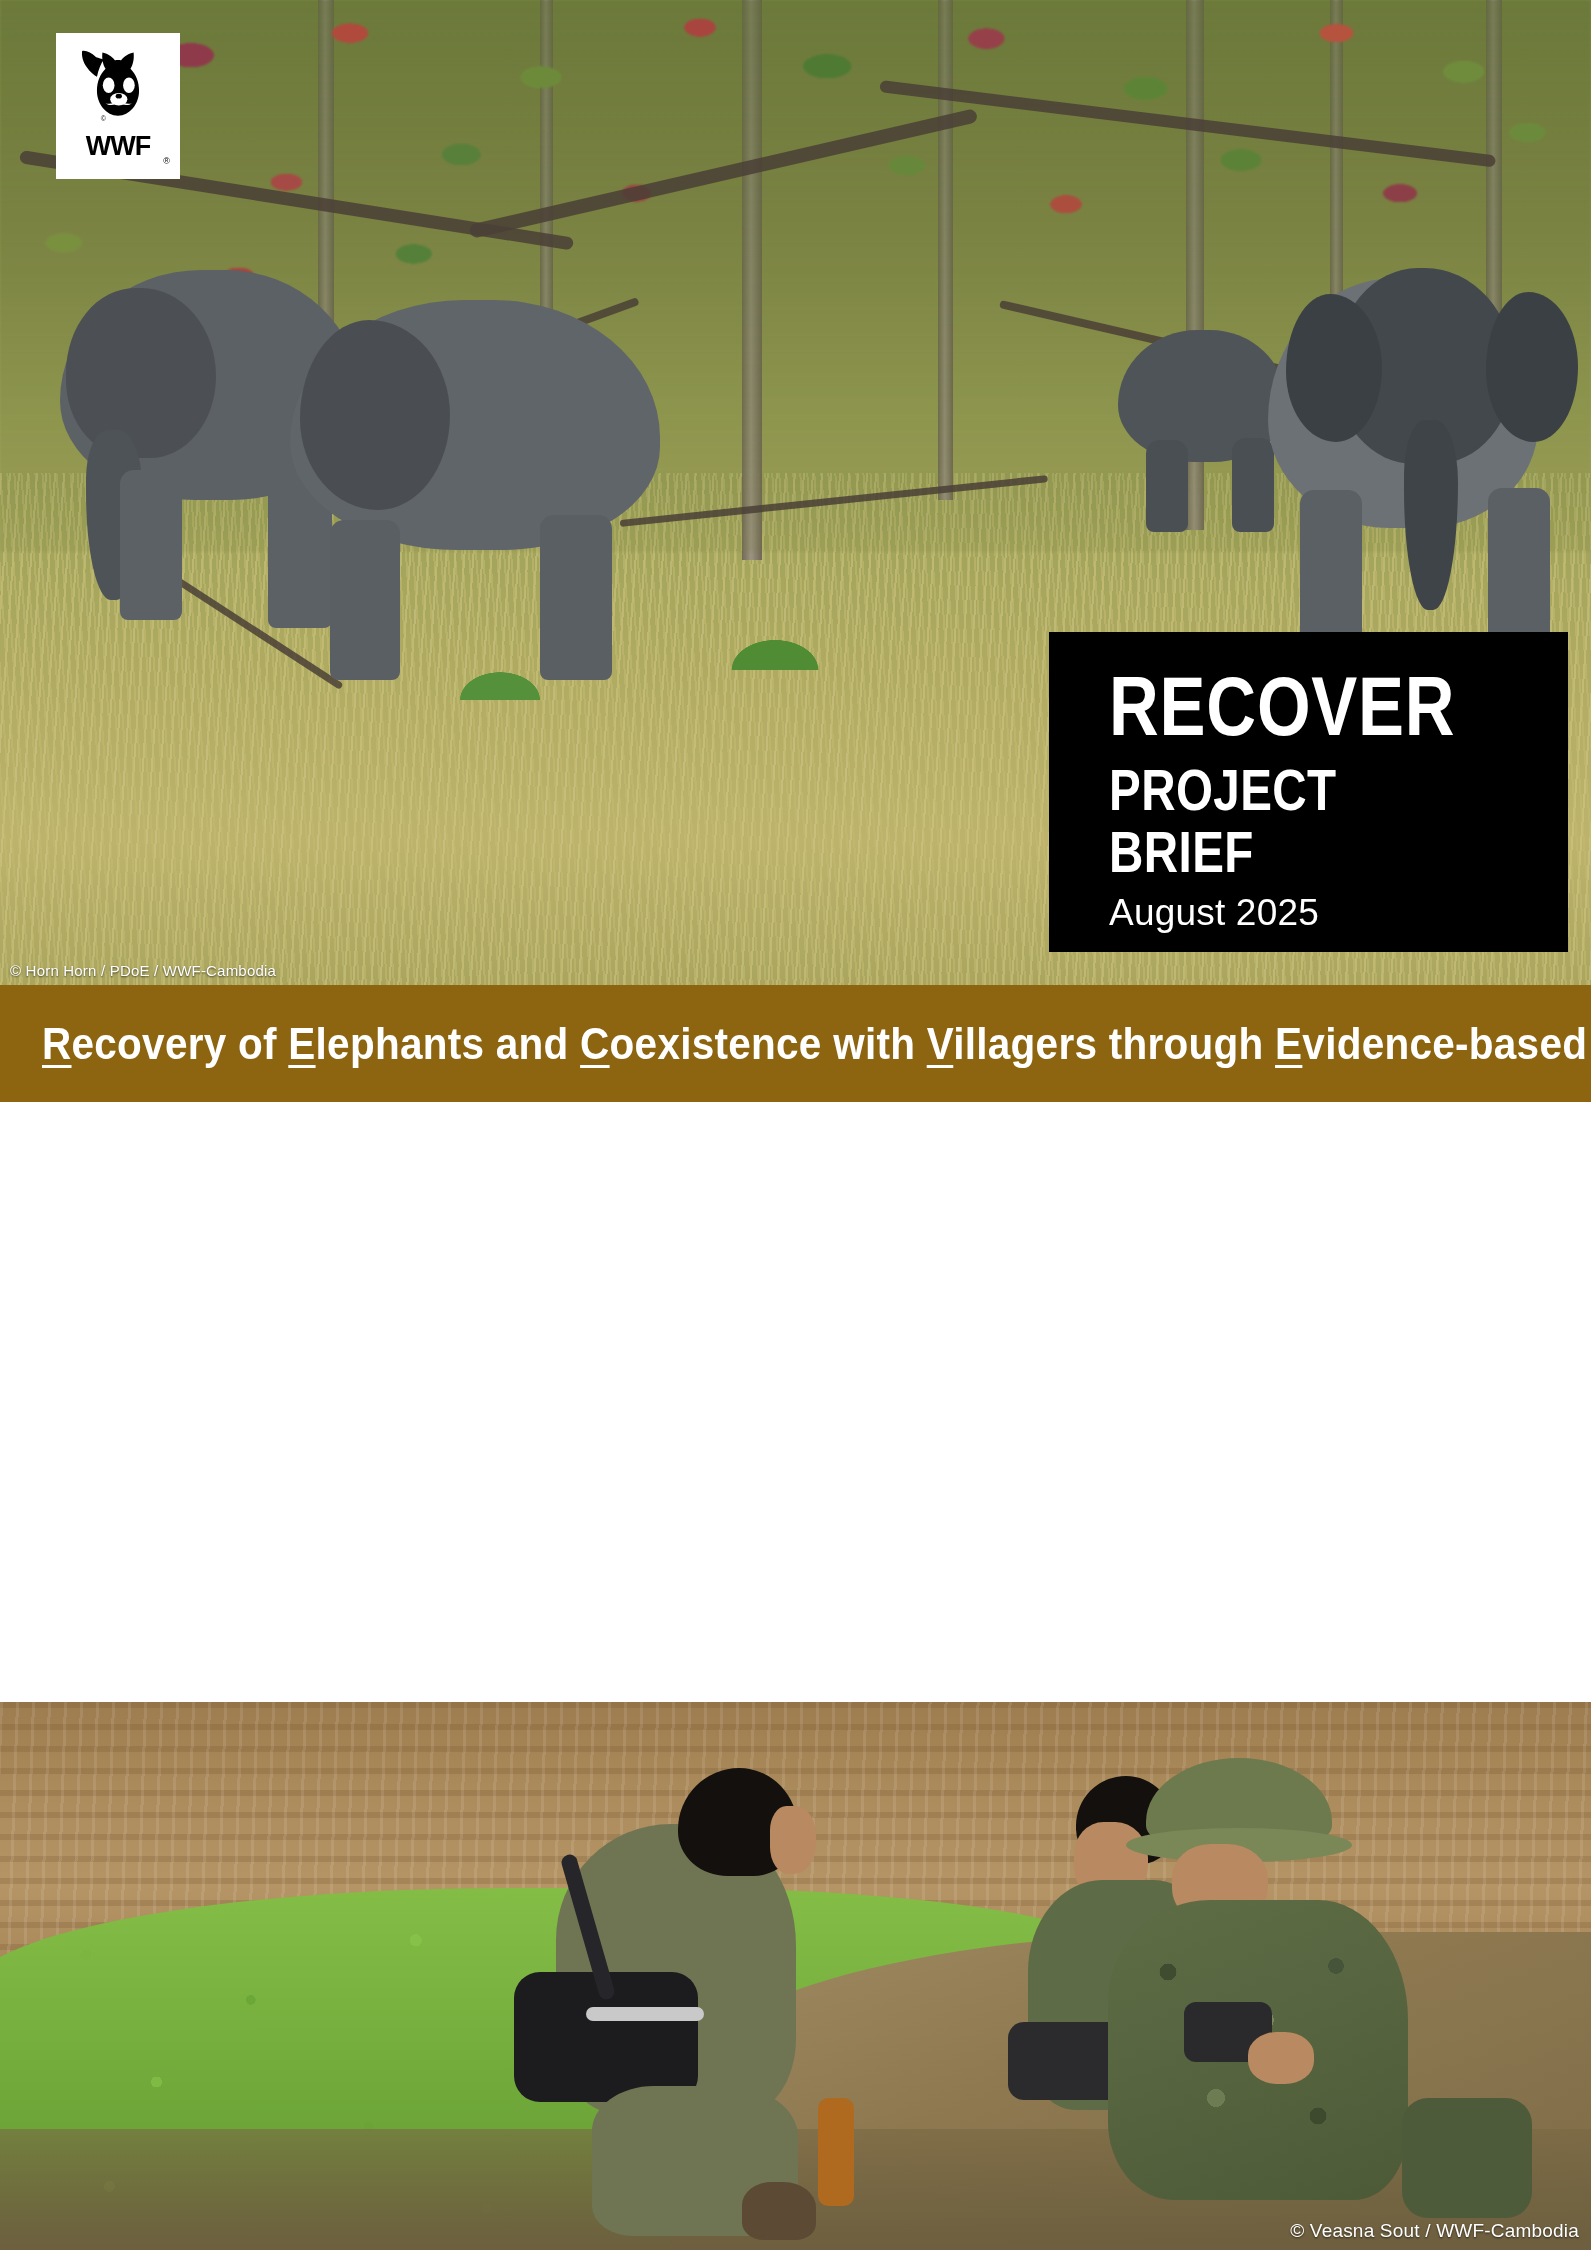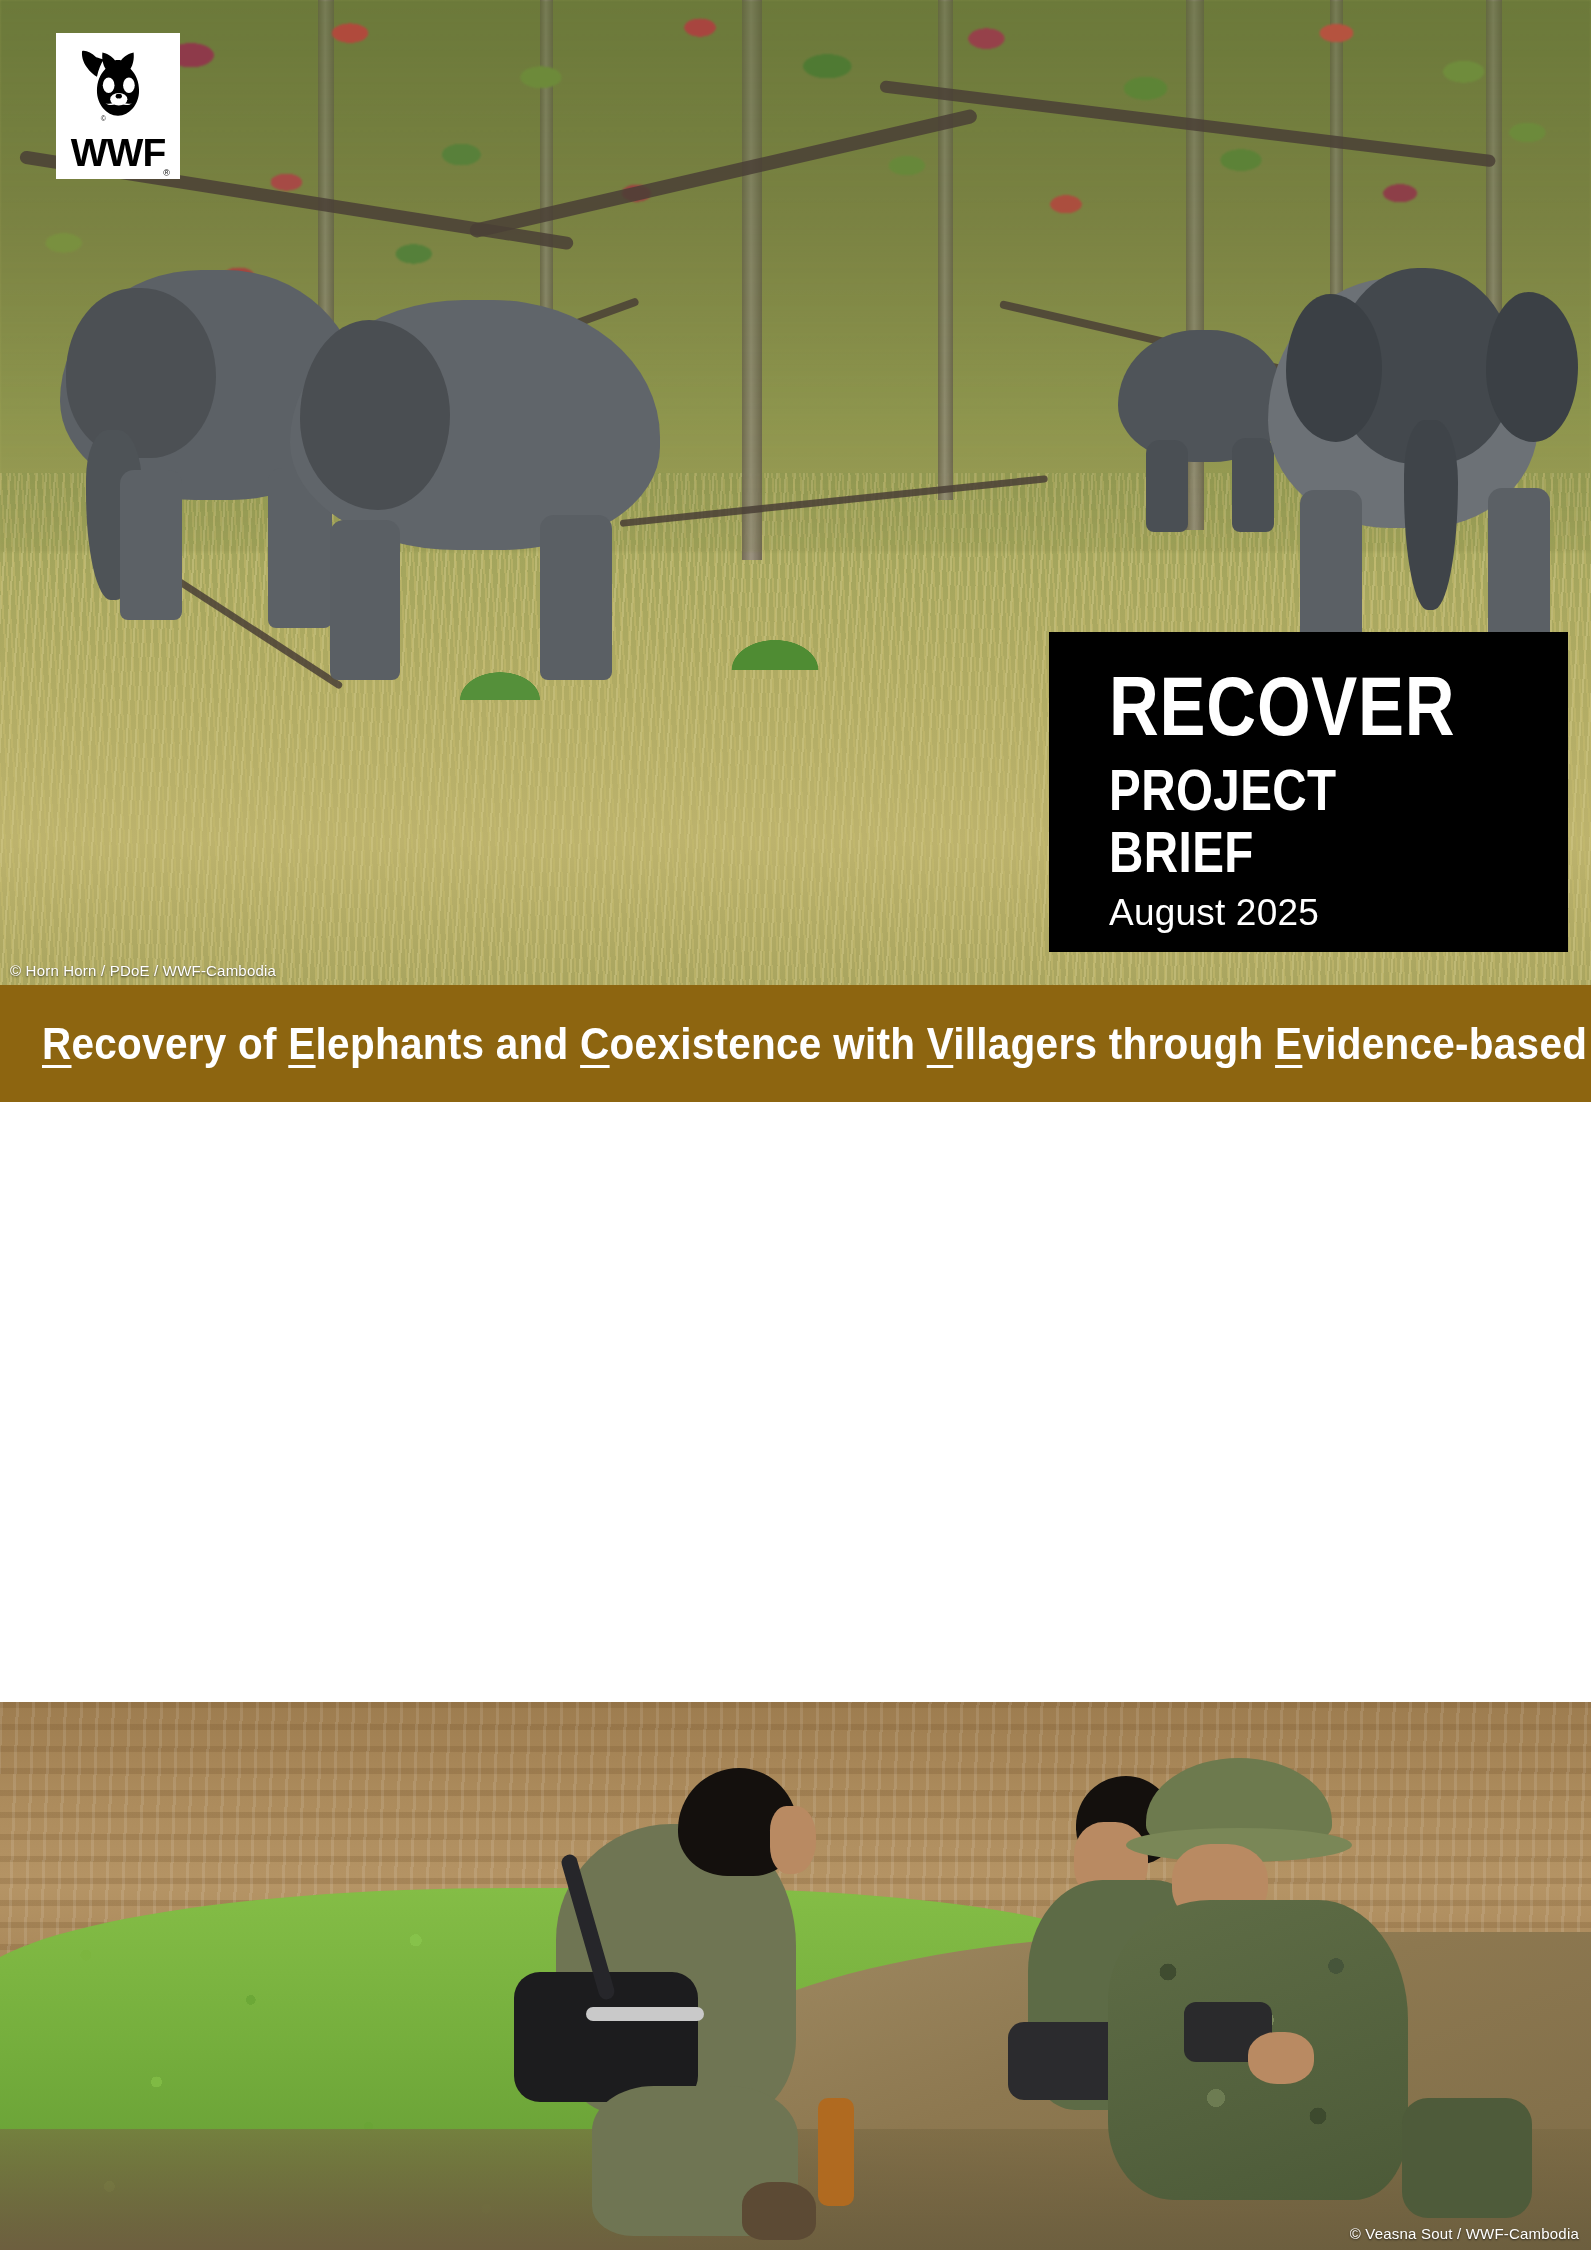--- a/index.html
+++ b/index.html
@@ -75,21 +75,21 @@
 
   
   .wwf-box {
     position:absolute; left:56px; top:33px; width:124px; height:146px;
     background:#ffffff; display:flex; flex-direction:column;
     align-items:center; justify-content:flex-start; padding-top:7px;
   }
   .wwf-panda { width:78px; height:92px; display:block; }
   .wwf-word {
     font-family:"Liberation Sans",sans-serif; font-weight:bold;
-    font-size:39px; letter-spacing:-1px; color:#000; line-height:1;
+    font-size:27px; letter-spacing:-1px; color:#000; line-height:1;
     margin-top:1px;
   }
 
   
   .title-block {
     position:absolute; left:1049px; top:632px; width:519px; height:320px;
     background:#000000; padding:36px 0 0 60px;
   }
   .t-recover {
     font-family:"Liberation Sans Narrow","Liberation Sans",sans-serif;
@@ -166,21 +166,21 @@
   .b-dirt {
     position:absolute; left:0; bottom:0; width:100%; height:22%;
     background:linear-gradient(180deg, rgba(120,104,66,.6), #6d5f3f);
   }
   .fig { position:absolute; }
   .fig-skin { background:#b98a62; }
   .fig-hair { background:#14100d; }
   .fig-olive { background:#6f7553; }
   .fig-camo { background:#5d6b46; }
   .fig-bag  { background:#1c1c1e; }
-  .credit-bot { right:12px; bottom:8px; font-size:15px; }
+  .credit-bot { right:12px; bottom:8px; font-size:19px; }
 </style>
 </head>
 <body>
 
 <div class="page">
 
   <div class="hero">
     <div class="hero-canvas">
       <div class="hero-sky"></div>
       <div class="hero-grass"></div>

